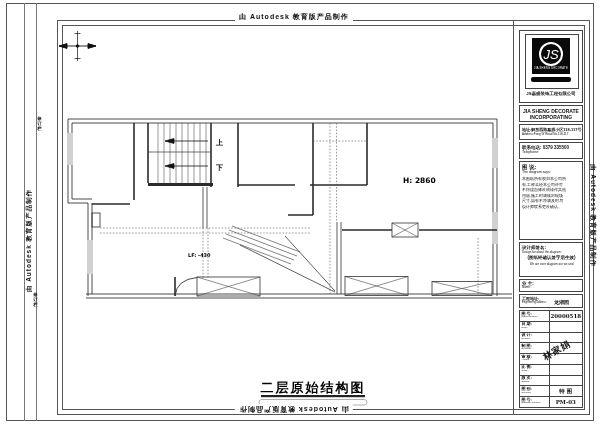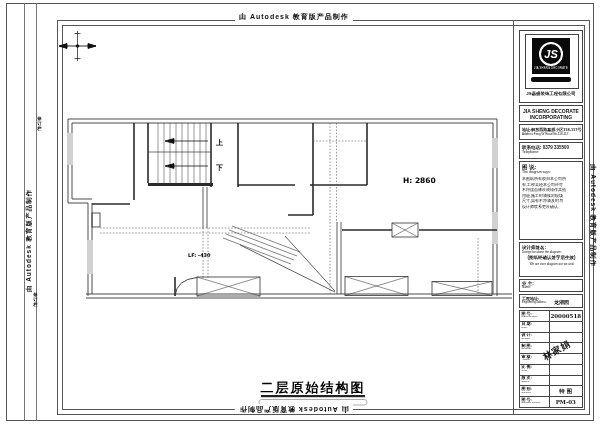--- a/index.html
+++ b/index.html
@@ -17,21 +17,21 @@
   
   .tb-box{position:absolute;left:519px;width:64px;border:1px solid #444;background:#fff;
           box-sizing:border-box;z-index:3;overflow:hidden;}
   .tb-center{text-align:center;}
   .cn-b{font-weight:bold;}
   .logo-inner{position:absolute;left:5px;top:3px;width:52px;height:53px;border:1px solid #444;}
   .logo-sq{position:absolute;left:6px;top:3px;width:38px;height:36px;background:#0a0a0a;
            display:flex;flex-direction:column;align-items:center;justify-content:center;}
   .logo-circle{width:20px;height:20px;border:2px solid #fff;border-radius:50%;
                display:flex;align-items:center;justify-content:center;}
-  .logo-mono{color:#fff;font-size:11px;font-weight:bold;font-style:italic;line-height:1;}
+  .logo-mono{color:#fff;font-size:13px;font-weight:normal;font-style:italic;line-height:1;}
   .logo-sub{color:#fff;font-size:2.6px;letter-spacing:.3px;margin-top:1px;white-space:nowrap;}
   .logo-bar{position:absolute;left:5px;top:42px;width:40px;height:5px;background:#0a0a0a;border-radius:2px;}
   .note-line{font-size:4px;line-height:5.6px;color:#111;}
   .trow{display:flex;border-top:1px solid #444;}
   .trow:first-child{border-top:none;}
   .tcell-l{width:27px;border-right:1px solid #444;padding:0.5px 0 0 1.5px;}
   .tcell-v{flex:1;display:flex;align-items:center;justify-content:center;
            font-family:"DejaVu Serif",serif;font-weight:bold;font-size:5.5px;}
   .lab-cn{font-size:4px;font-weight:bold;line-height:4.6px;white-space:nowrap;}
   .lab-en{font-size:2.5px;line-height:2.9px;color:#222;white-space:nowrap;transform-origin:left top;}

